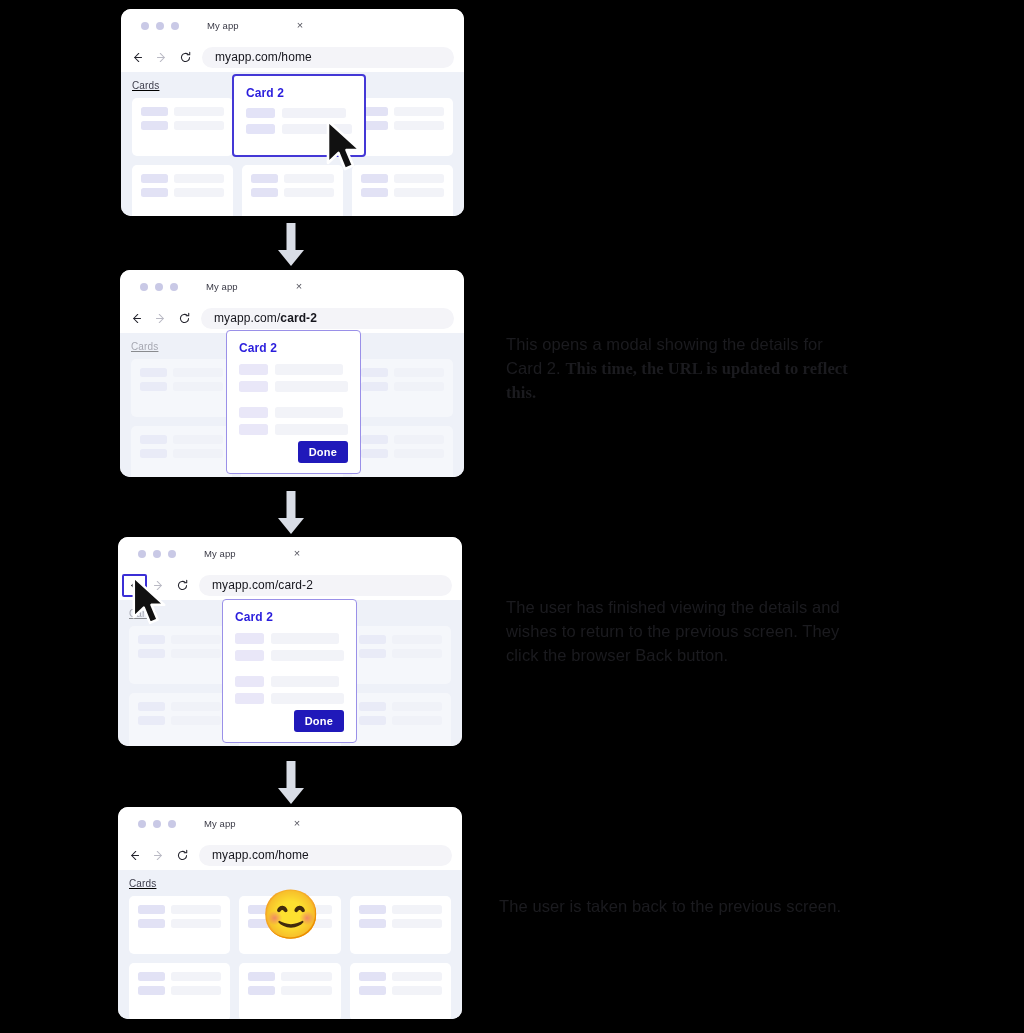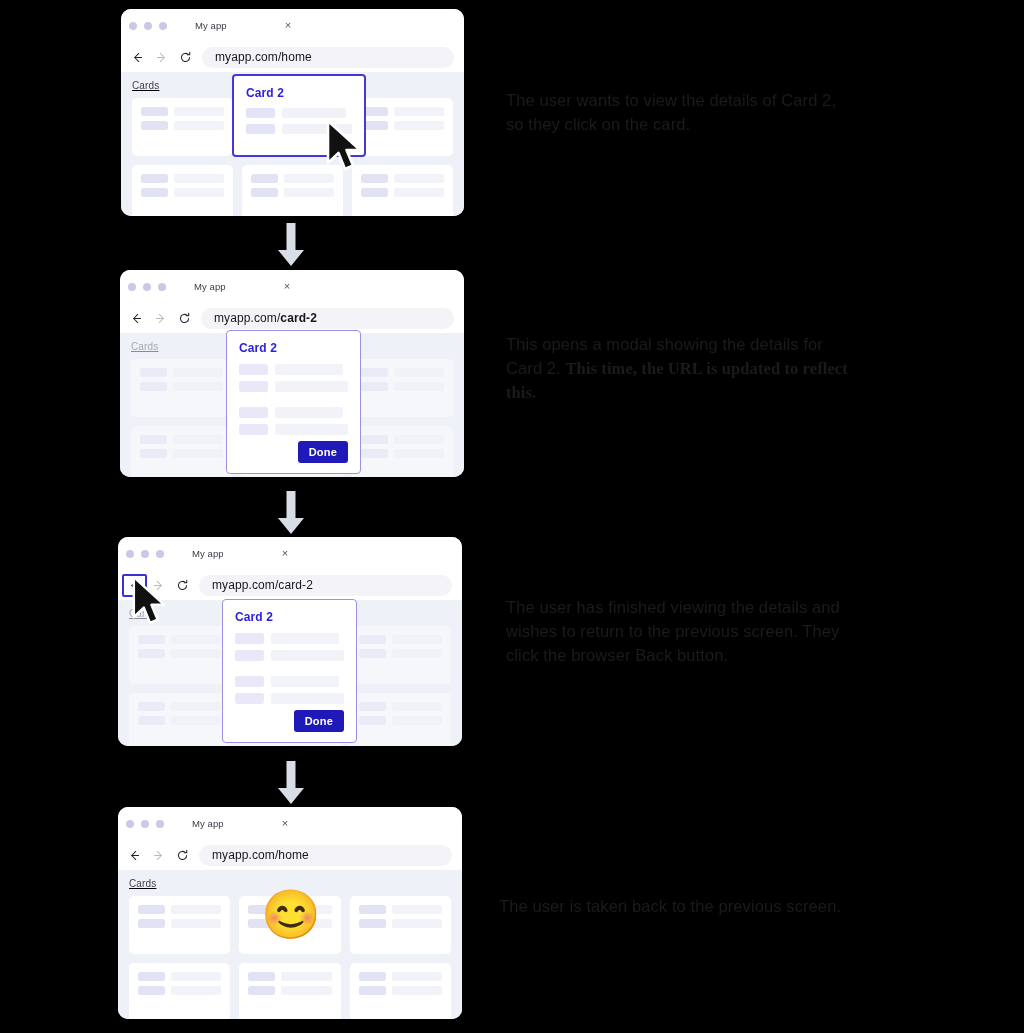--- a/index.html
+++ b/index.html
@@ -17,21 +17,21 @@
     background: #ffffff;
     border-radius: 10px;
     box-shadow: 0 6px 22px rgba(0,0,0,0.55);
     overflow: hidden;
   }
   .chrome-top {
     height: 33px;
     background: #ffffff;
     display: flex;
     align-items: center;
-    padding-left: 8px;
+    padding-left: 20px;
     position: relative;
   }
   .dots { display: flex; gap: 7px; align-items: center; }
   .dot { width: 8px; height: 8px; border-radius: 50%; background: #c9c9e6; }
   .tab-title {
     font-size: 9.5px;
     color: #3a3a46;
     margin-left: 28px;
     letter-spacing: .1px;
     white-space: nowrap;
@@ -695,23 +695,20 @@
             <div class="row">
               <span class="chip"></span>
               <span class="bar w2"></span>
             </div>
           </div>
       </div>
     </div>
     <div class="emoji" style="left:143px; top:84px;">😊</div>
   </div>
 
-  <div class="note" style="left:506px; top:89px;">
-    <span>The user wants to view the details of Card 2, so they click on the card.</span>
-  </div>
 
   <div class="note" style="left:506px; top:333px; width:345px;">
     <span>This opens a modal showing the details for Card 2. </span><b>This time, the URL is updated to reflect this.</b>
   </div>
 
   <div class="note" style="left:499px; top:895px;">
     <span>The user is taken back to the previous screen.</span>
   </div>
 
   <div class="note" style="left:506px; top:596px; width:345px;">

